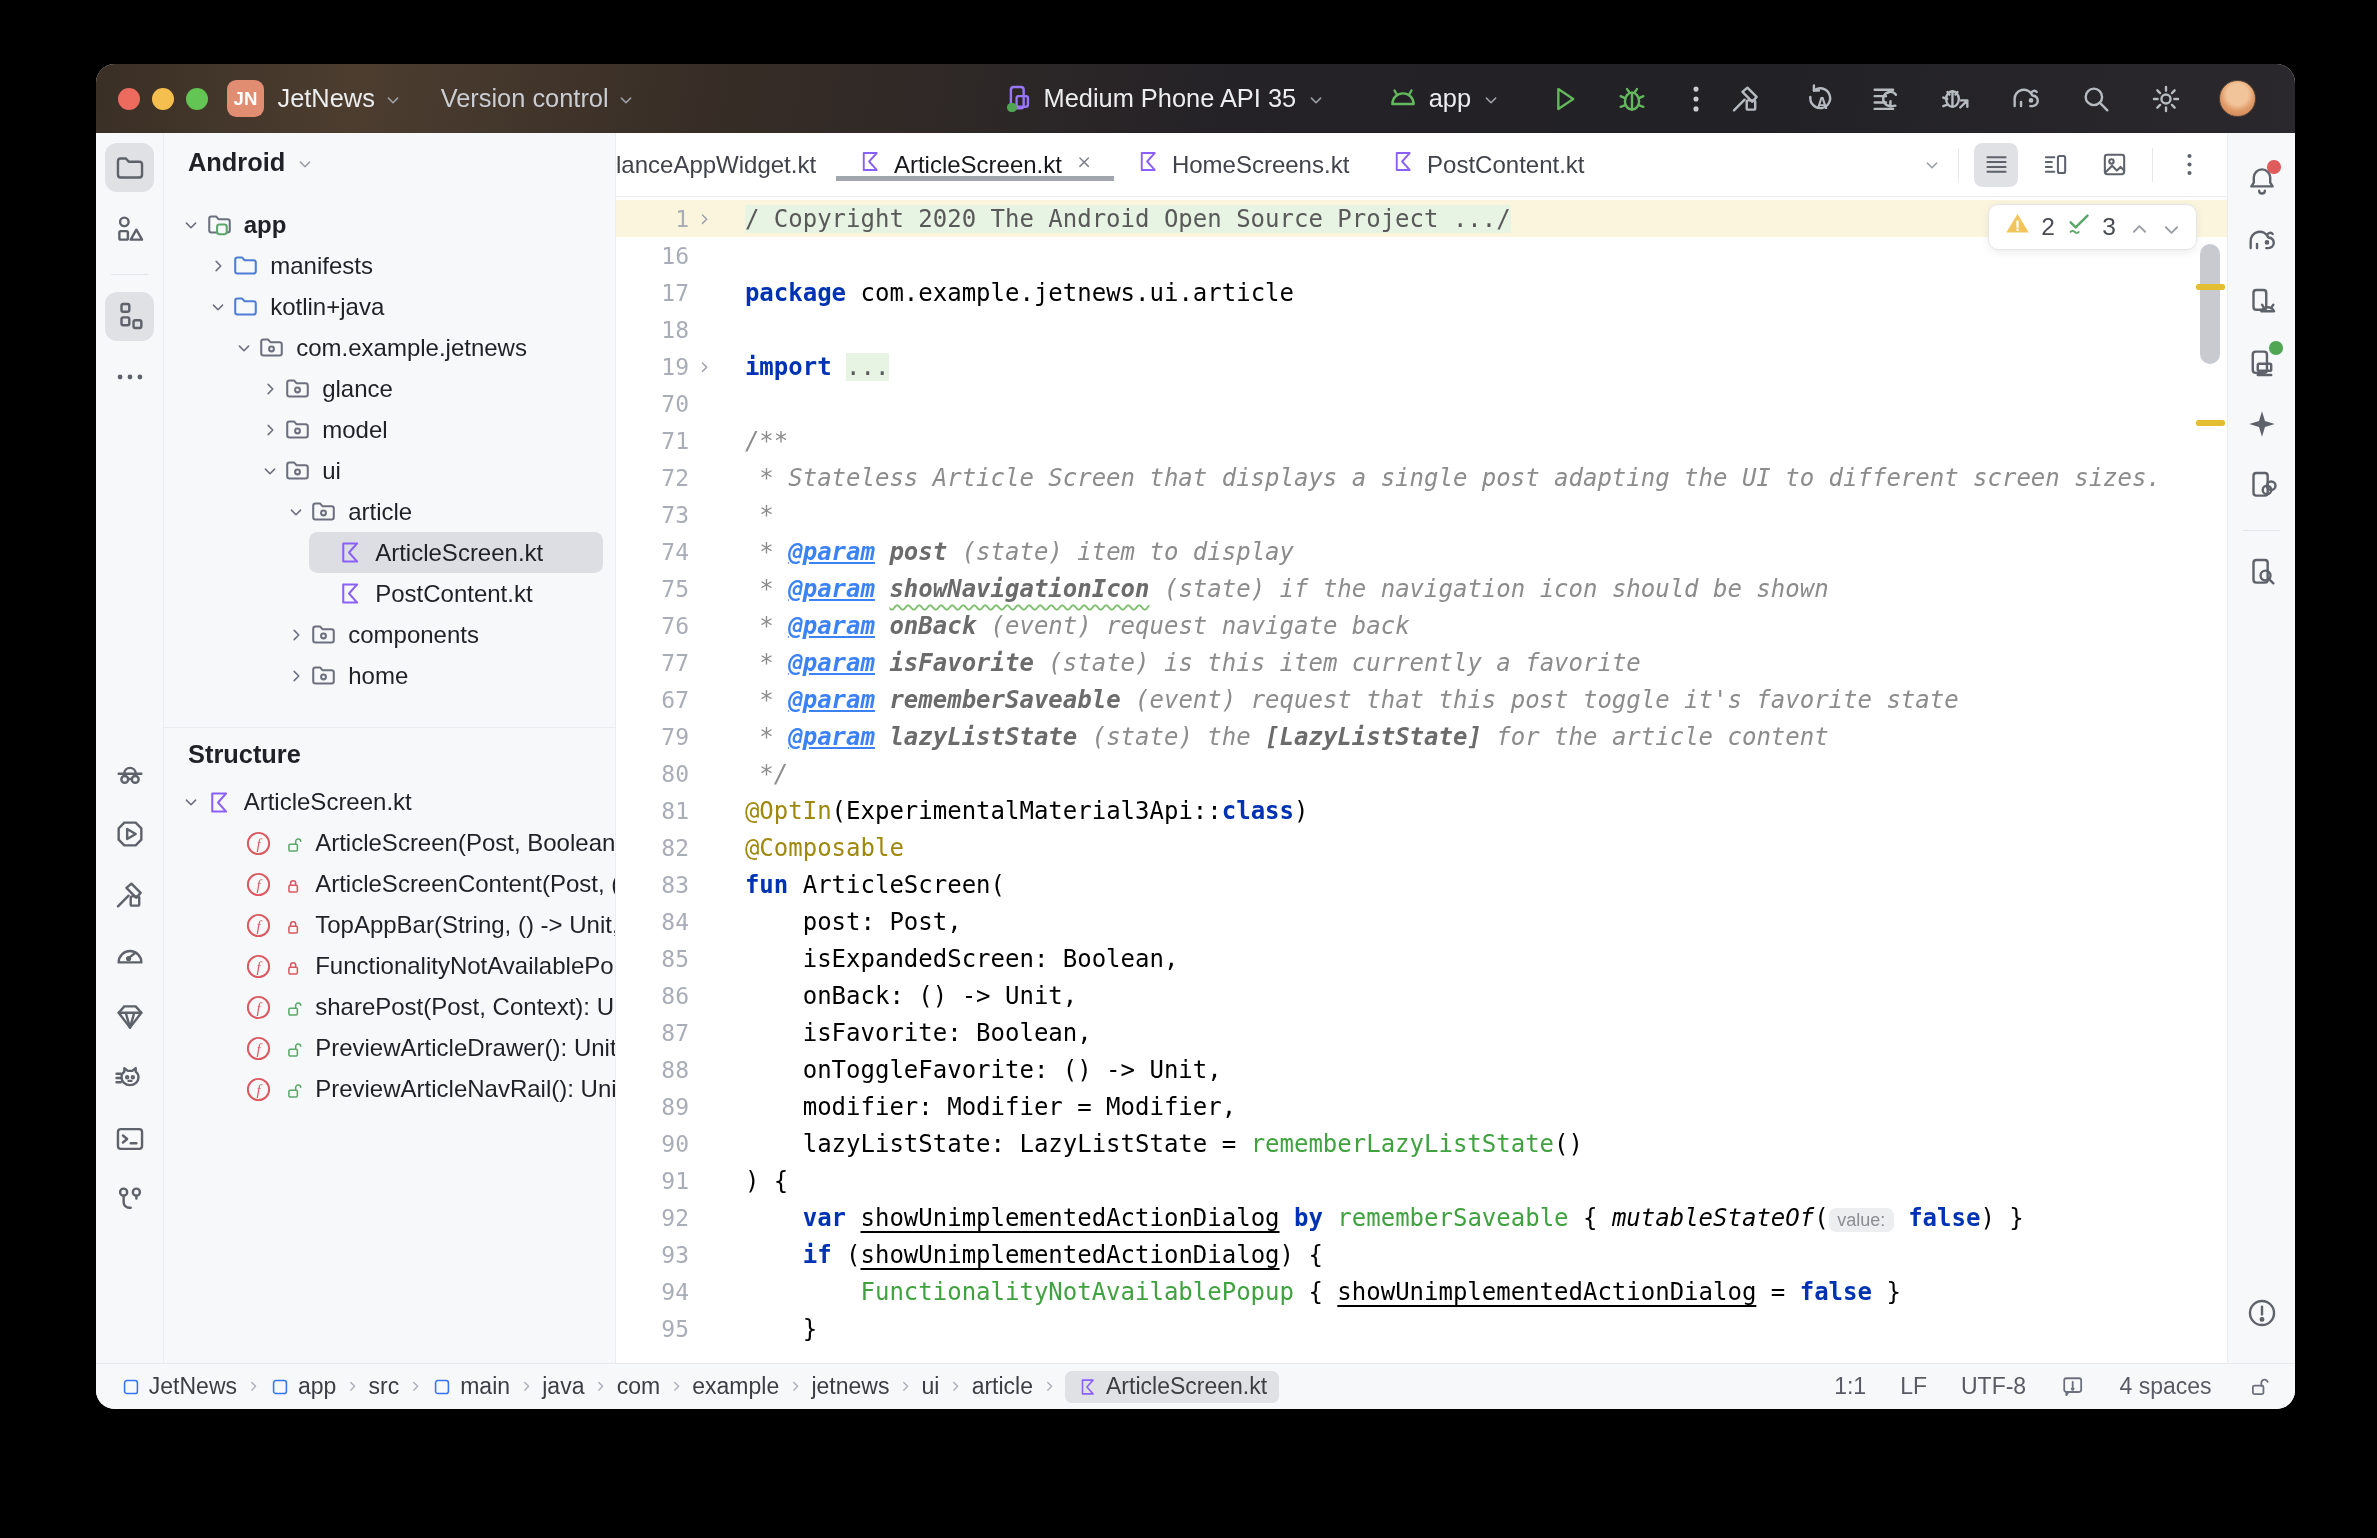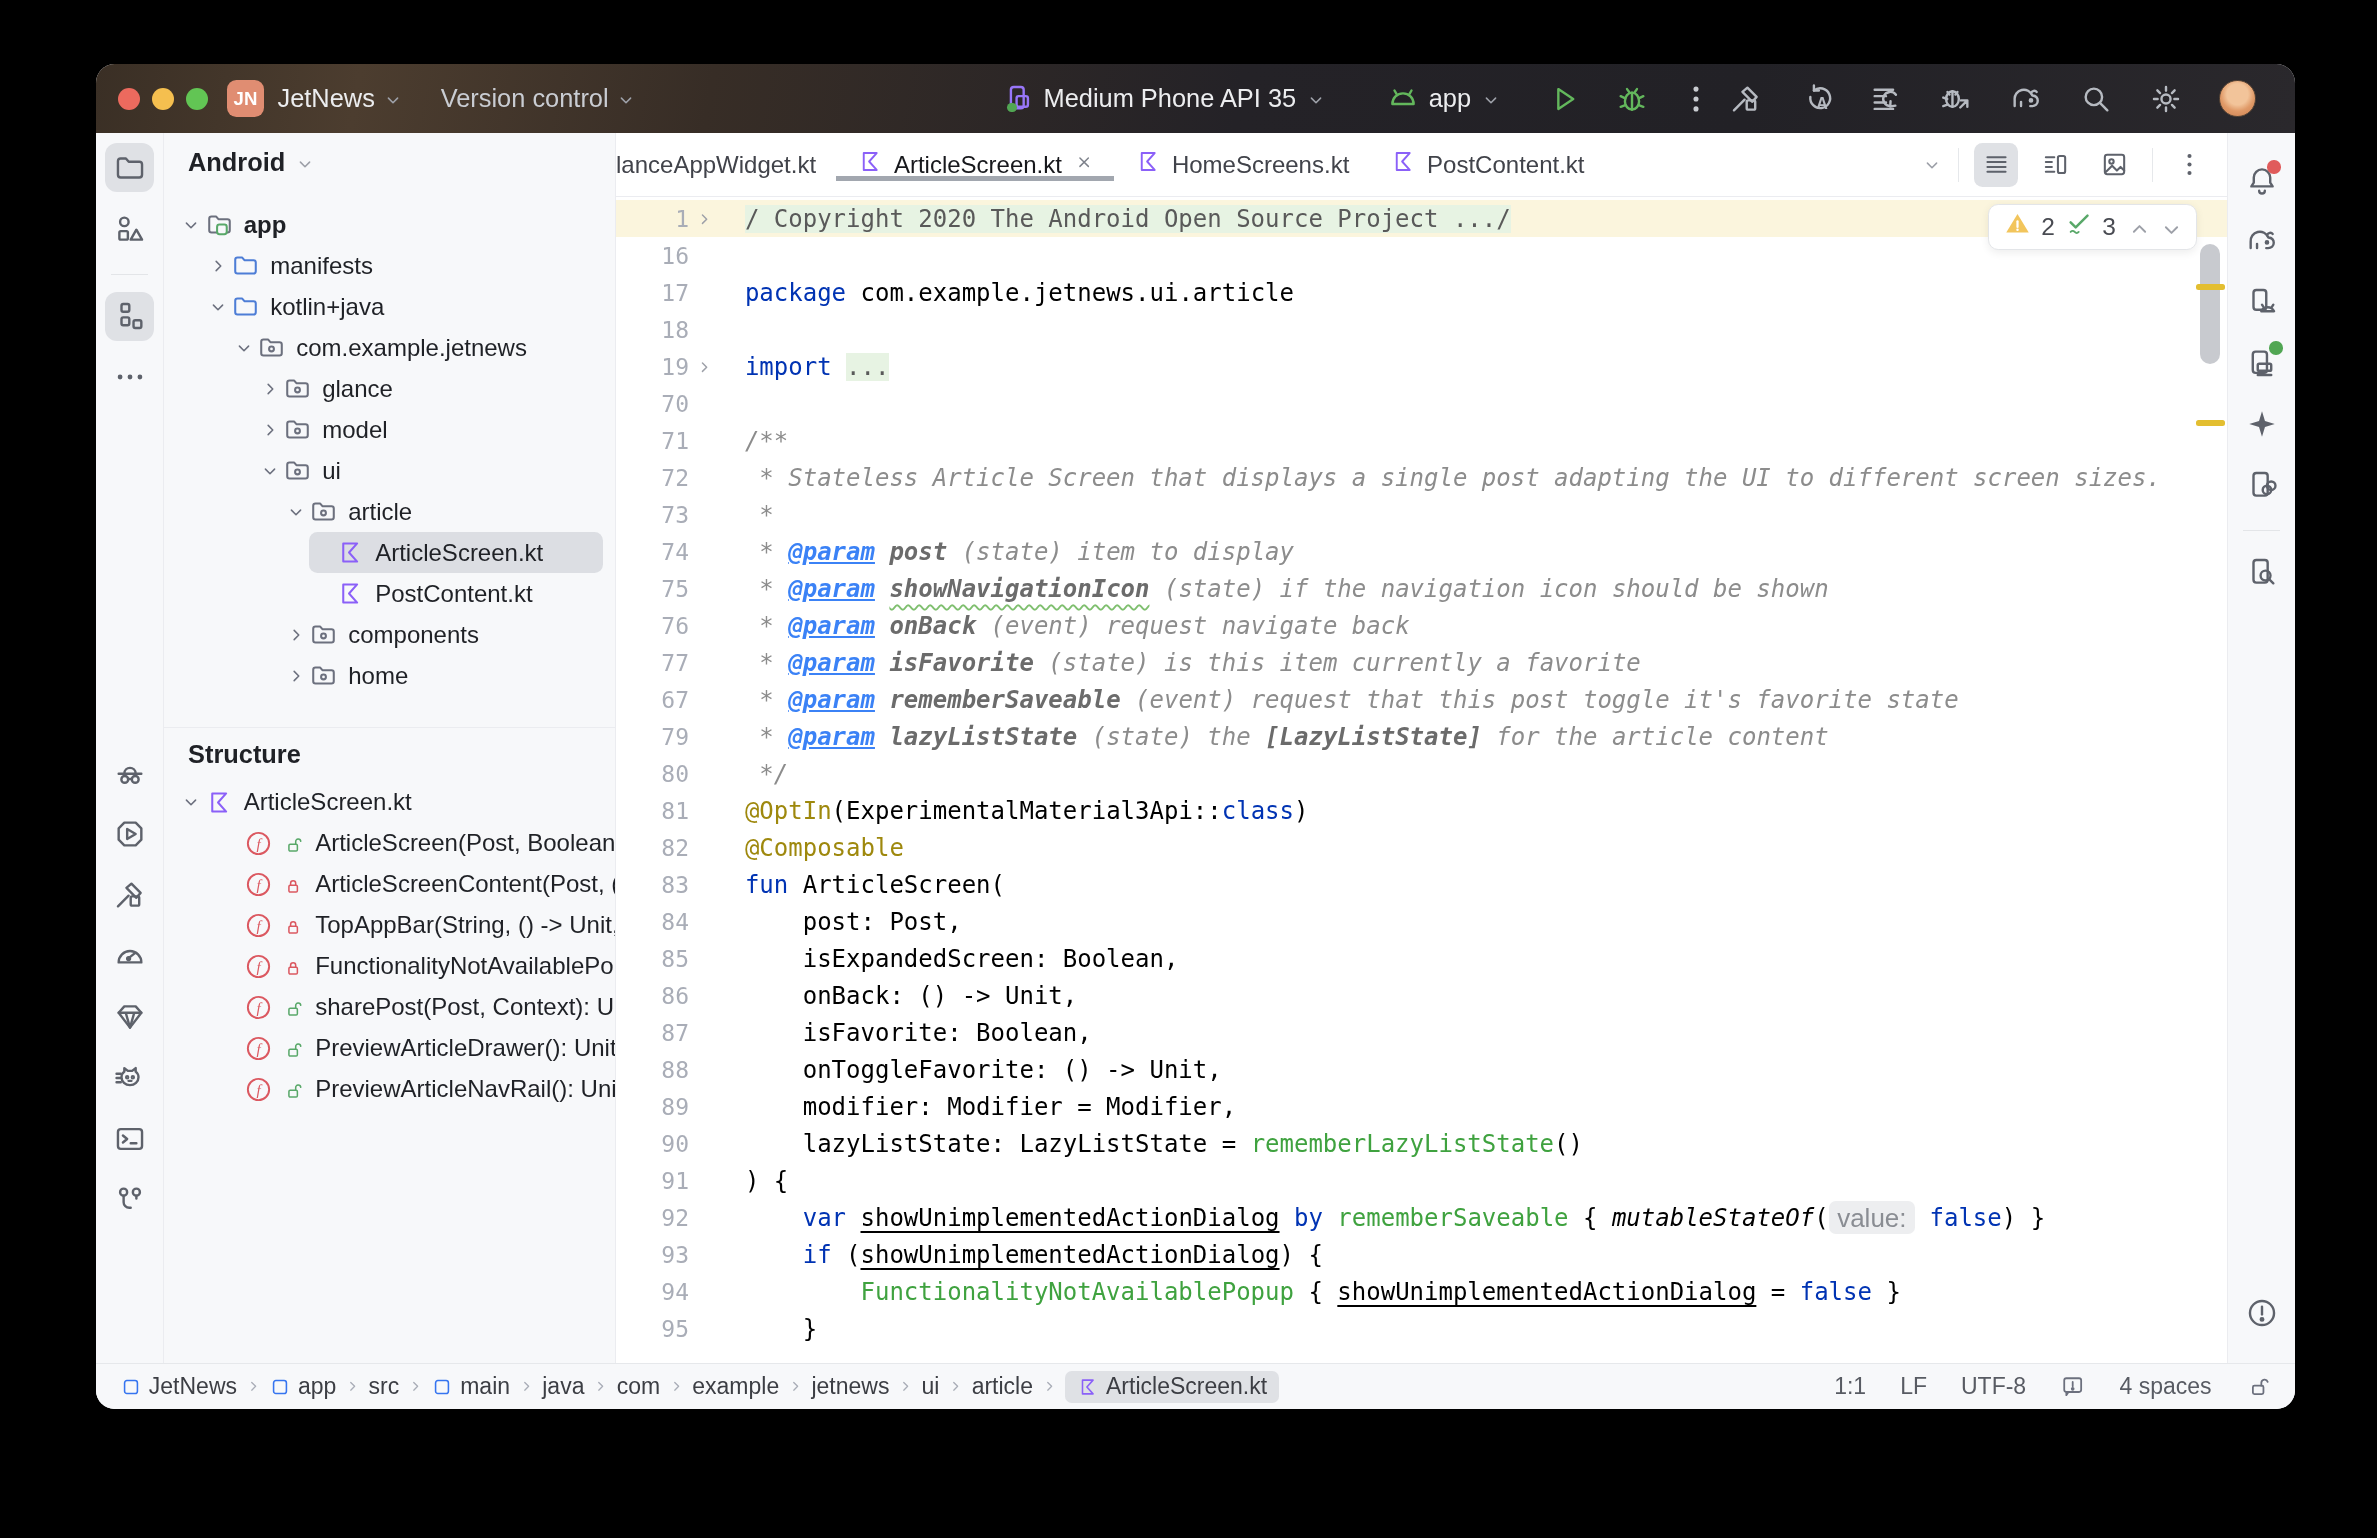--- a/index.html
+++ b/index.html
@@ -76,31 +76,31 @@
   .vbtn svg{width:29px;height:29px;}
   .vbtn.active{background:#DFE1E5;}
 
   .codewrap{flex:1;position:relative;overflow:hidden;font-family:"DejaVu Sans Mono",monospace;font-size:24px;padding-top:3.4px;}
   .crow{height:37px;display:flex;align-items:center;white-space:pre;}
   .crow.caret{background:#FBF5DD;}
   .lnum{flex:0 0 73px;text-align:right;color:#A9ADB7;font-size:23px;}
   .foldc{flex:0 0 30.5px;display:flex;align-items:center;justify-content:center;color:#9DA0A8;}
   .foldc svg{width:20.3px;height:20.3px;}
   .ctext{padding-left:25.4px;color:#000;}
-  .tk-k{color:#0033B3;font-weight:normal;}
+  .tk-k{color:#0033B3;font-weight:bold;}
   .tk-a{color:#9E880D;}
   .tk-g{color:#3FA23F;}
   .tk-c{color:#8C8C8C;font-style:italic;}
   .tk-cb{color:#6b6b6b;font-style:italic;font-weight:bold;}
   .tk-ab{color:#3b82f6;font-style:italic;font-weight:bold;text-decoration:underline;}
   .tk-tb{color:#6b6b6b;font-style:italic;font-weight:bold;text-decoration:underline wavy #7FBF6F 1.7px;text-underline-offset:6.8px;}
   .tk-l{color:#000;text-decoration:underline;text-underline-offset:5.1px;}
   .tk-i{font-style:italic;}
   .tk-f{background:#E7F3E3;color:#595959;}
-  .tk-h{background:#EDEEF0;color:#8A8D93;border-radius:6.8px;padding:1.7px 8.5px;font-family:"Liberation Sans",sans-serif;font-size:26px;}
+  .tk-h{background:#EDEEF0;color:#8A8D93;border-radius:6.8px;padding:1.7px 8.5px;font-family:"Liberation Sans",sans-serif;font-size:18px;}
 
   .inspect{position:absolute;top:6.8px;right:30.5px;height:46px;background:#fff;border:0.8px solid #E3E5E8;border-radius:10.2px;
     box-shadow:0 2.5px 8.5px rgba(0,0,0,.07);display:flex;align-items:center;gap:10.2px;padding:0 15.2px;font-size:24.5px;color:#494B52;font-family:"Liberation Sans",sans-serif;}
   .inspect svg{width:27px;height:27px;}
   .scroll-thumb{position:absolute;right:6.8px;top:47px;width:20.3px;height:120px;border-radius:10.2px;background:#C8CACF;}
   .stick{position:absolute;right:1.7px;width:29px;height:6px;border-radius:2.5px;background:#E3BE30;}
 
   
   .status{flex:0 0 46px;border-top:1.7px solid #E6E8EB;background:#F7F8FA;display:flex;align-items:center;
     padding:0 24px;font-size:23px;color:#3C3E44;}

